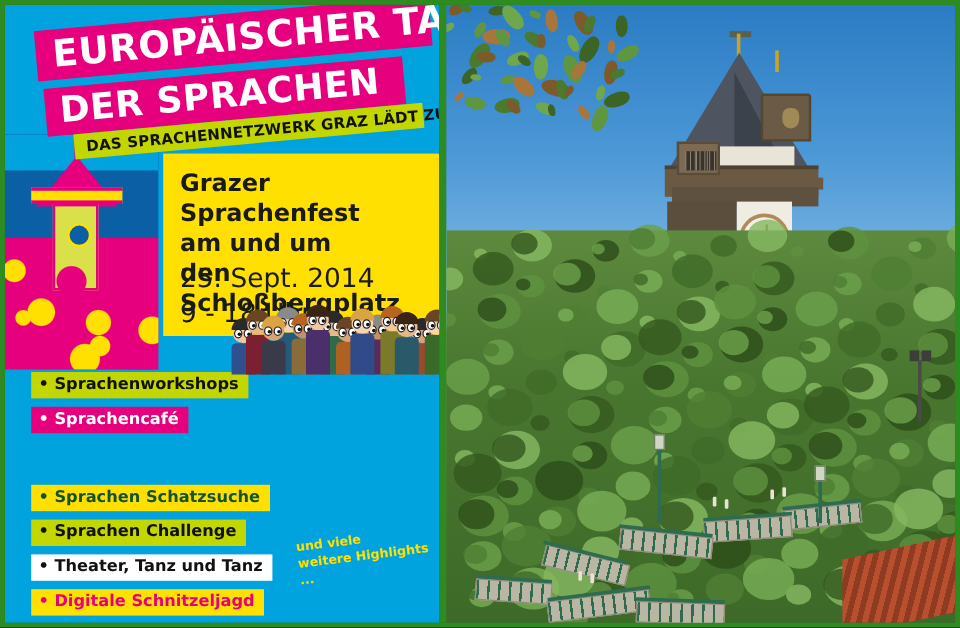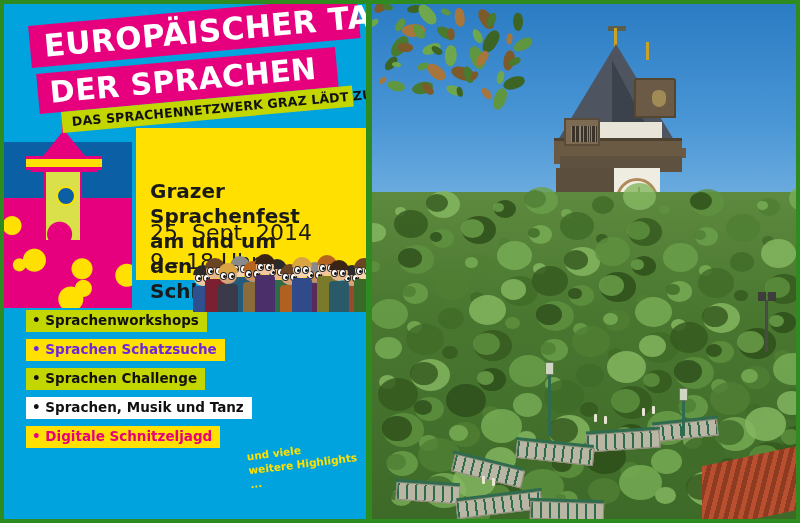--- a/index.html
+++ b/index.html
@@ -60,21 +60,21 @@
   #band2{left:34px;top:70px;width:300px;height:40px;background:#e6007e;transform:rotate(-5.2deg);}
   #band2 .t{position:absolute;left:12px;top:1px;color:#ffffff;font-size:30px;line-height:37px;
             font-family:"DejaVu Sans",sans-serif;font-weight:bold;}
   #band3{left:58px;top:108px;width:292px;height:21px;background:#c4d600;transform:rotate(-5.2deg);}
   #band3 .t{position:absolute;left:10px;top:2px;color:#111111;font-size:12.5px;line-height:17px;
             font-family:"DejaVu Sans",sans-serif;font-weight:bold;letter-spacing:.2px;}
 
   
   #yellow{position:absolute;left:132px;top:124px;width:230px;height:152px;background:#ffe000;}
   #yellow .hl{position:absolute;left:14px;top:12px;color:#1a1a1a;font-size:20px;line-height:25px;
-              font-weight:bold;font-family:"DejaVu Sans",sans-serif;margin-top:39px;}
+              font-weight:bold;font-family:"DejaVu Sans",sans-serif;}
   #yellow .dt{position:absolute;left:14px;top:90px;color:#1a1a1a;font-size:22px;line-height:29px;
               font-family:"DejaVu Sans",sans-serif;}
 
   
   #people{position:absolute;left:188px;top:258px;width:174px;height:50px;}
   .person{position:absolute;bottom:0;width:22px;}
   .person .head{width:18px;height:17px;border-radius:50%;margin:0 auto;position:relative;}
   .person .eye{position:absolute;top:5px;width:7px;height:8px;border-radius:50%;background:#fff;border:1px solid #222;}
   .person .eye.l{left:1px;} .person .eye.r{left:9px;}
   .person .eye i{position:absolute;left:2px;top:2px;width:3px;height:3px;border-radius:50%;background:#111;display:block;}
@@ -364,23 +364,24 @@
                 <i></i>
               </div>
               <div class="eye r"></div>
             </div>
             <div class="body" style="background:#3a6a2a;height:33px"></div>
           </div>
         </div>
 
       <div id="list">
           <div><div class="li" style="background: rgb(196, 214, 0); color: rgb(17, 17, 17);">• Sprachenworkshops</div></div>
-          <div><div class="li" style="background: rgb(255, 224, 0); color: #6d28d9;">• Sprachen Schatzsuche</div></div>
+          <div><div class="li" style="background: rgb(230, 0, 126); color: rgb(255, 255, 255);">• Sprachencafé</div></div>
+          <div><div class="li" style="background: rgb(255, 224, 0); color: #14532d; margin-top: 36px;">• Sprachen Schatzsuche</div></div>
           <div><div class="li" style="background: rgb(196, 214, 0); color: rgb(17, 17, 17);">• Sprachen Challenge</div></div>
-          <div><div class="li" style="background: rgb(255, 255, 255); color: rgb(17, 17, 17);">• Sprachen, Musik und Tanz</div></div>
+          <div><div class="li" style="background: rgb(255, 255, 255); color: rgb(17, 17, 17);">• Theater, Tanz und Tanz</div></div>
           <div><div class="li" style="background: rgb(255, 224, 0); color: rgb(230, 0, 126);">• Digitale Schnitzeljagd</div></div>
         </div>
 
       <div id="highlights">
         <div>und viele</div>
         <div>weitere Highlights ...</div>
       </div>
 
     </div>
 

